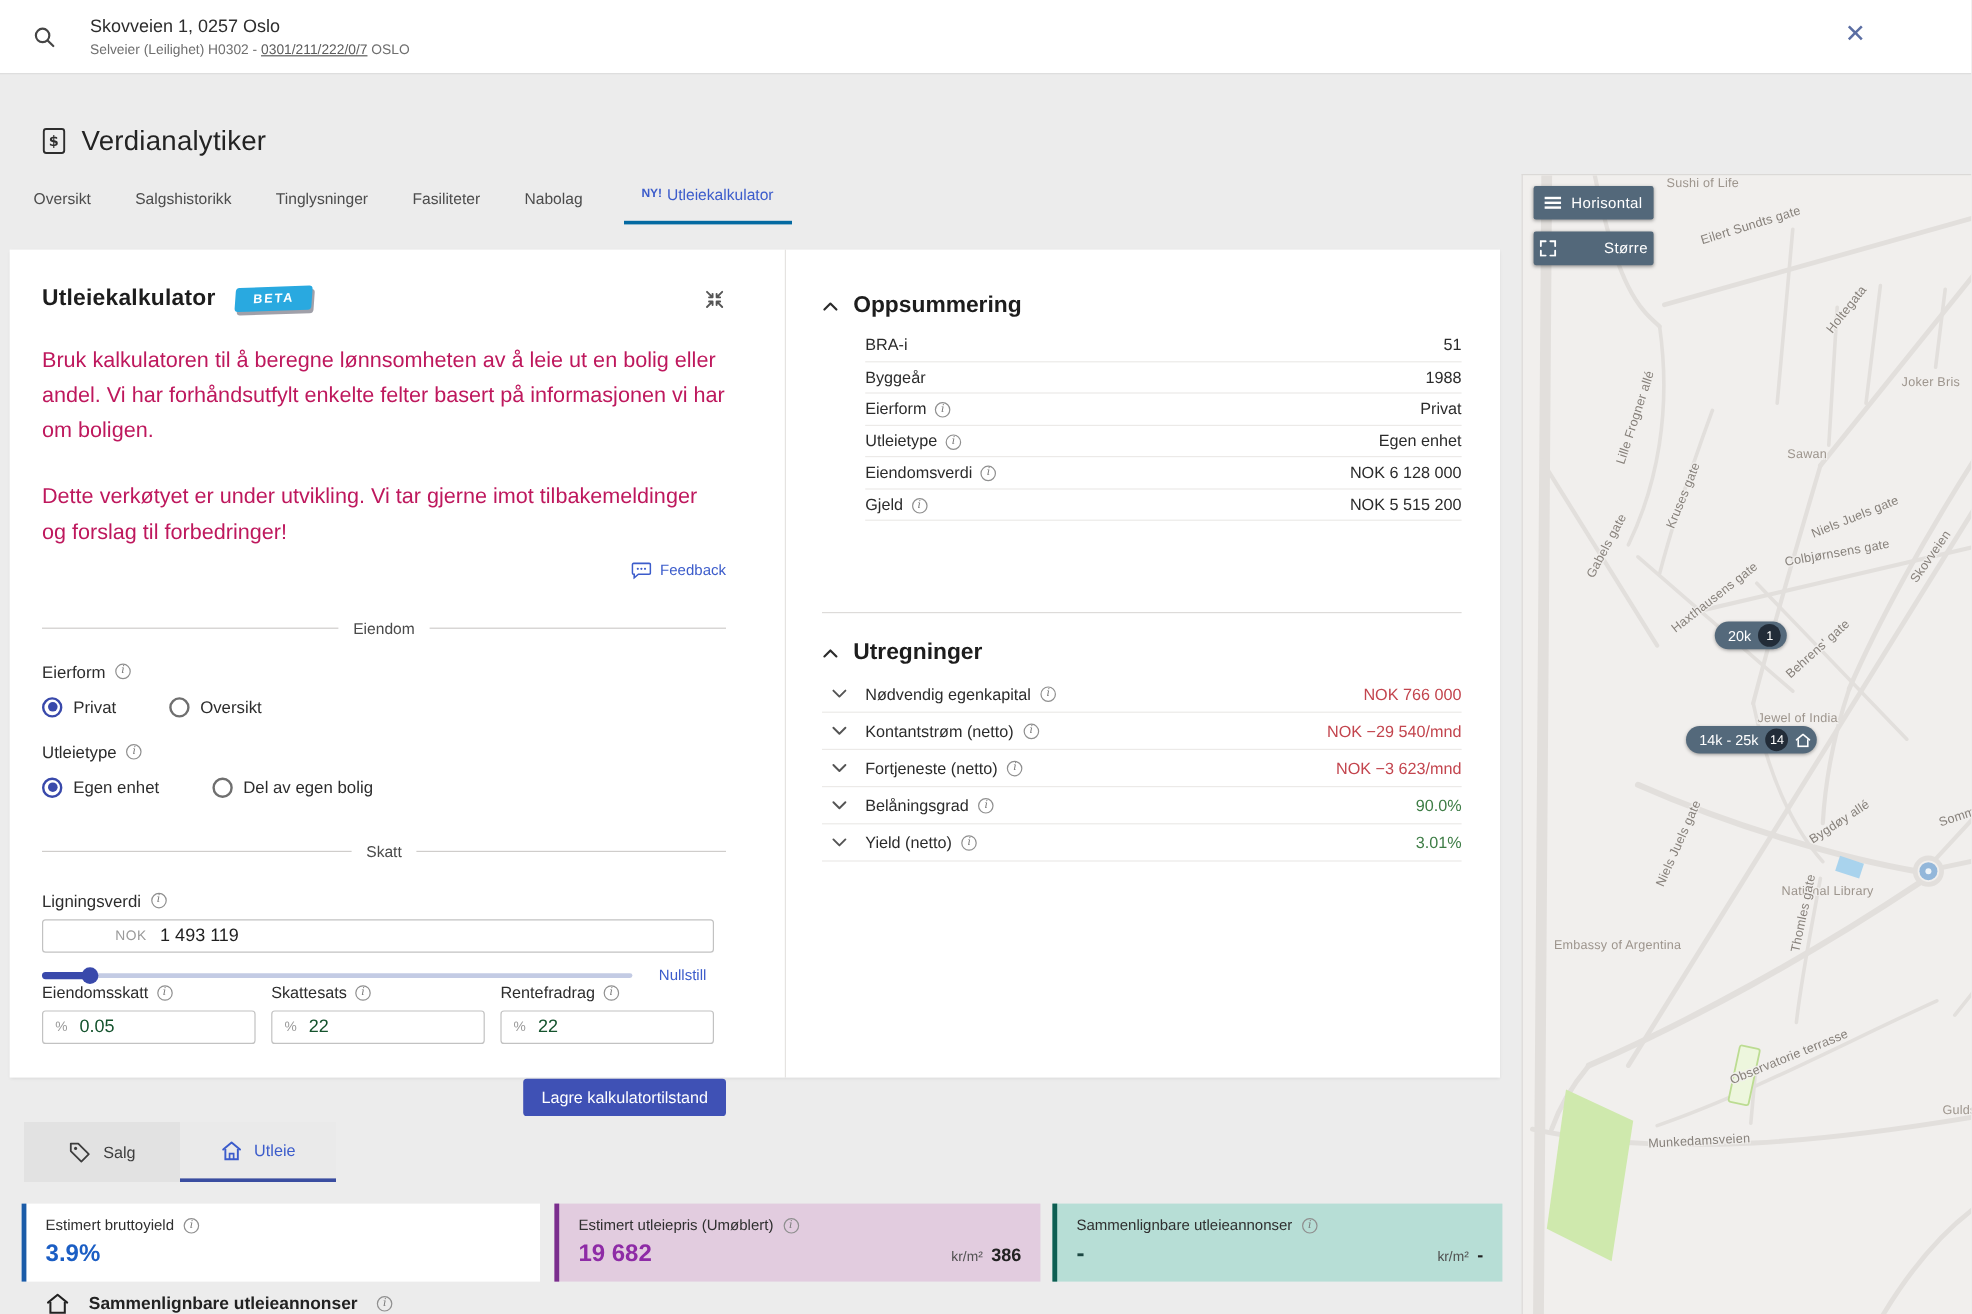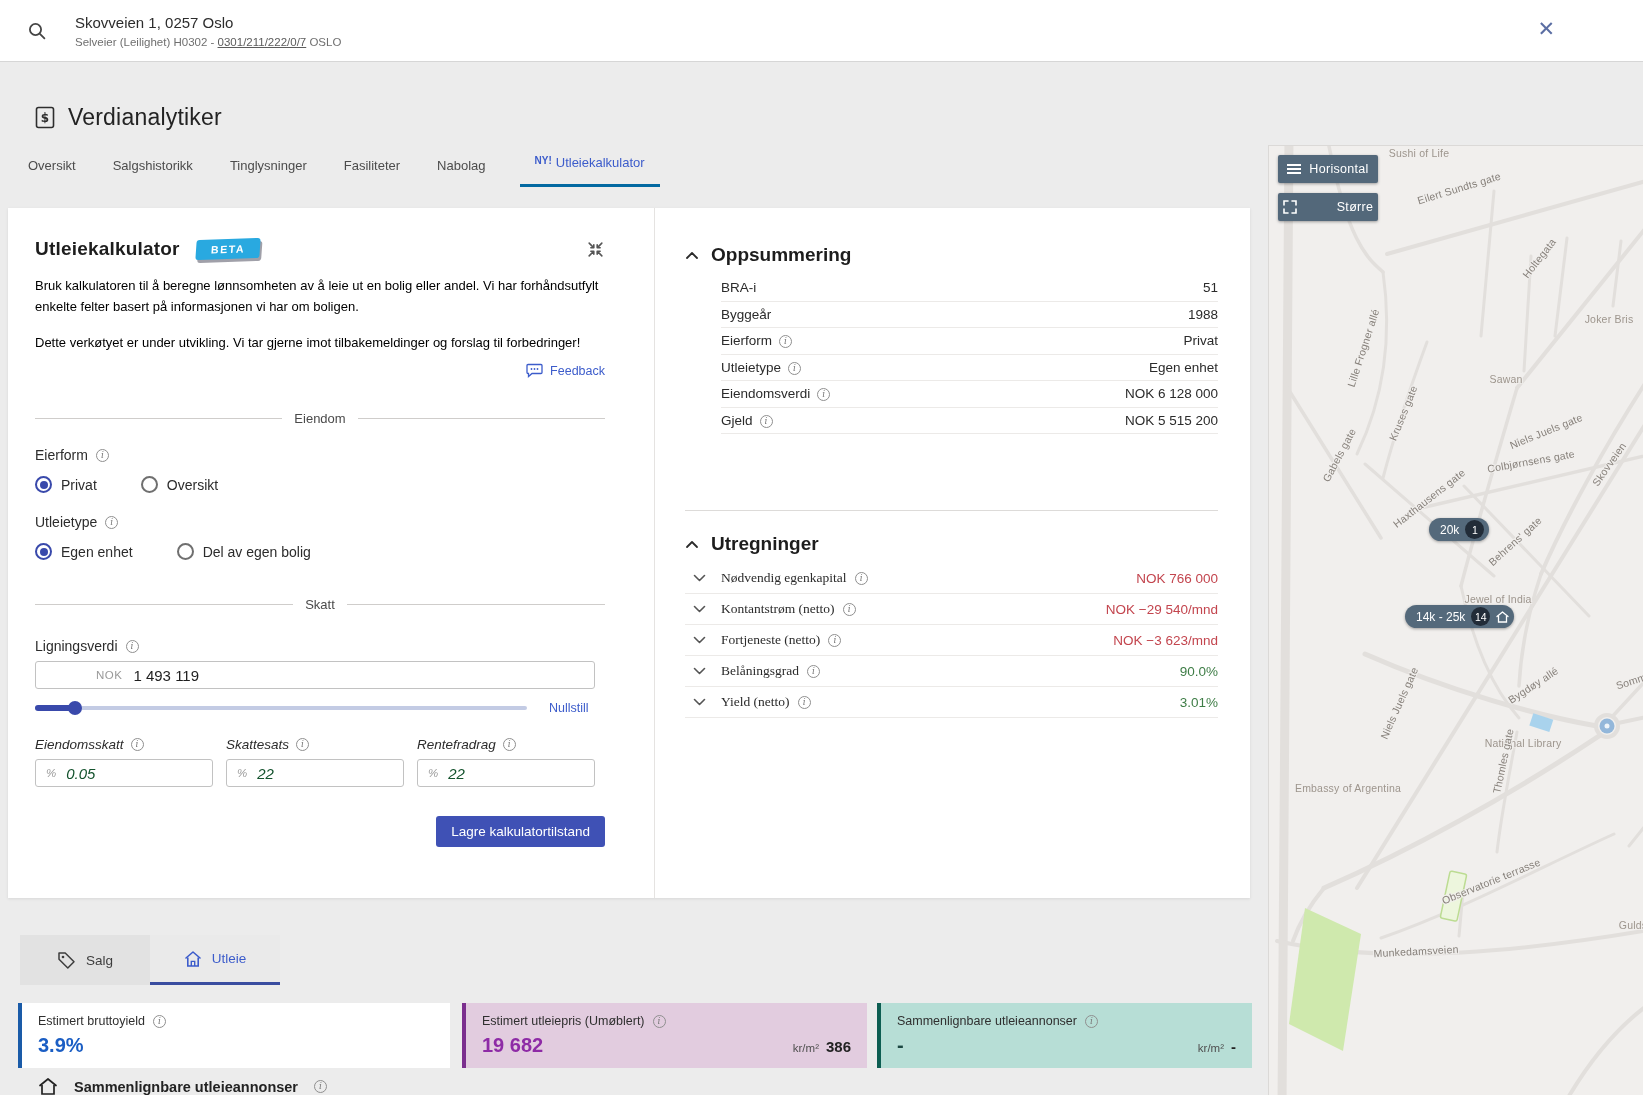--- a/index.html
+++ b/index.html
@@ -30,21 +30,21 @@
   .left-pane{position:absolute;left:27px;top:30px;width:570px;}
   .v-divider{position:absolute;left:646px;top:0;height:100%;width:1px;background:#e5e3e1;}
   .right-pane{position:absolute;left:647px;top:0;width:595px;height:100%;box-sizing:border-box;padding:36px 32px 0 30px;}
 
   .h2row{display:flex;align-items:center;gap:16px;}
   .h2row h2{margin:0;font-size:19px;color:#1d1d1d;letter-spacing:.2px;}
   .beta{background:#29a9e0;color:#fff;font-size:10.5px;font-weight:bold;letter-spacing:1.6px;
     padding:4px 15px;border-radius:3px;transform:rotate(-2deg) skewX(-6deg);
     box-shadow:2px 3px 0 rgba(45,45,65,.45);}
   .collapse-ic{margin-left:auto;cursor:pointer;}
-  .left-pane p{font-size:13px;line-height:1.62;color:#000000;margin:15px 0 0 0;}
+  .left-pane p{font-size:18px;line-height:1.62;color:#be185d;margin:26px 0 0 0;}
   .feedback-row{display:flex;justify-content:flex-end;margin-top:10px;}
   .feedback{display:flex;align-items:center;gap:7px;color:#3c5ccb;font-size:12.5px;cursor:pointer;}
 
   .divider{display:flex;align-items:center;gap:12px;color:#4a4a4a;font-size:13px;}
   .divider::before,.divider::after{content:"";flex:1;height:1px;background:#cfcdcb;}
   .div-eiendom{margin-top:33px;}
   .div-skatt{margin-top:37px;}
 
   .lblrow{display:flex;align-items:center;gap:8px;font-size:14px;color:#2c2c2c;margin-top:21px;}
   .inf{display:inline-flex;width:13px;height:13px;border:1px solid #8f8f8f;border-radius:50%;
@@ -60,21 +60,21 @@
     box-sizing:border-box;display:flex;align-items:center;gap:11px;padding:0 12px;cursor:text;}
   .nok-input .pfx{font-size:11.5px;color:#9a9a9a;letter-spacing:.5px;margin-left:48px;}
   .nok-input .val{font-size:15px;color:#1f1f1f;}
   .slider-row{display:flex;align-items:center;margin-top:12px;}
   .slider{position:relative;width:492px;height:14px;cursor:pointer;}
   .slider .track{position:absolute;left:0;right:0;top:5px;height:4px;border-radius:2px;background:#c3cbe4;}
   .slider .fill{position:absolute;left:0;width:42px;top:4px;height:6px;border-radius:3px;background:#3949ab;}
   .slider .thumb{position:absolute;left:33px;top:0;width:14px;height:14px;border-radius:50%;background:#3949ab;}
   .nullstill{margin-left:22px;font-size:12.5px;color:#3c5ccb;cursor:pointer;}
 
-  .fields{display:flex;gap:13px;margin-top:22px;font-style:italic;}
+  .fields{display:flex;gap:13px;}
   .field{width:178px;}
   .field .flbl{display:flex;align-items:center;gap:7px;font-size:13.5px;color:#2c2c2c;}
   .fbox{margin-top:7px;height:28px;border:1px solid #c2c2c2;border-radius:3px;box-sizing:border-box;
     display:flex;align-items:center;gap:10px;padding:0 10px;cursor:text;}
   .fbox .pfx{font-size:11.5px;color:#9a9a9a;}
   .fbox .val{font-size:15px;color:#14532d;}
   .btnrow{display:flex;justify-content:flex-end;margin-top:29px;}
   .save-btn{background:#3f51b5;color:#fff;border:none;border-radius:3px;font-size:13.5px;
     padding:8px 15px;cursor:pointer;font-family:"Liberation Sans",sans-serif;}
 
@@ -83,21 +83,21 @@
   .chev{cursor:pointer;flex:none;}
   .sum-rows{margin:9px 0 0 36px;}
   .sum-row{display:flex;justify-content:space-between;align-items:center;height:25.5px;
     border-bottom:1px solid #eceae8;font-size:13.5px;color:#2b2b2b;}
   .sum-row .lg{display:flex;align-items:flex-end;gap:7px;}
   .sec-sep{height:1px;background:#dddbd9;margin-top:76px;}
   .calc-head{margin-top:22px;}
   .calc-rows{margin-top:8px;}
   .calc-row{display:flex;align-items:center;height:30px;border-bottom:1px solid #eceae8;font-size:13.5px;color:#2b2b2b;}
   .calc-row .chev{margin:0 15px 0 8px;}
-  .calc-row .lg{display:flex;align-items:center;gap:8px;font-family:Liberation Serif, serif;}
+  .calc-row .lg{display:flex;align-items:center;gap:8px;}
   .calc-row .cval{margin-left:auto;}
   .val-red{color:#c3454e;}
   .val-green{color:#3e7d46;}
 
   
   .bottom-tabs{position:absolute;left:20px;top:935px;display:flex;height:50px;background:#e2e2e2;}
   .btab{width:130px;display:flex;align-items:center;justify-content:center;gap:10px;
     font-size:13.5px;color:#3d3d3d;cursor:pointer;box-sizing:border-box;}
   .btab.active{background:#eaeaea;color:#3c5ccb;border-bottom:3px solid #3a4da0;}
   .stat-card{position:absolute;top:1003px;height:65px;box-sizing:border-box;border-left:4px solid;

